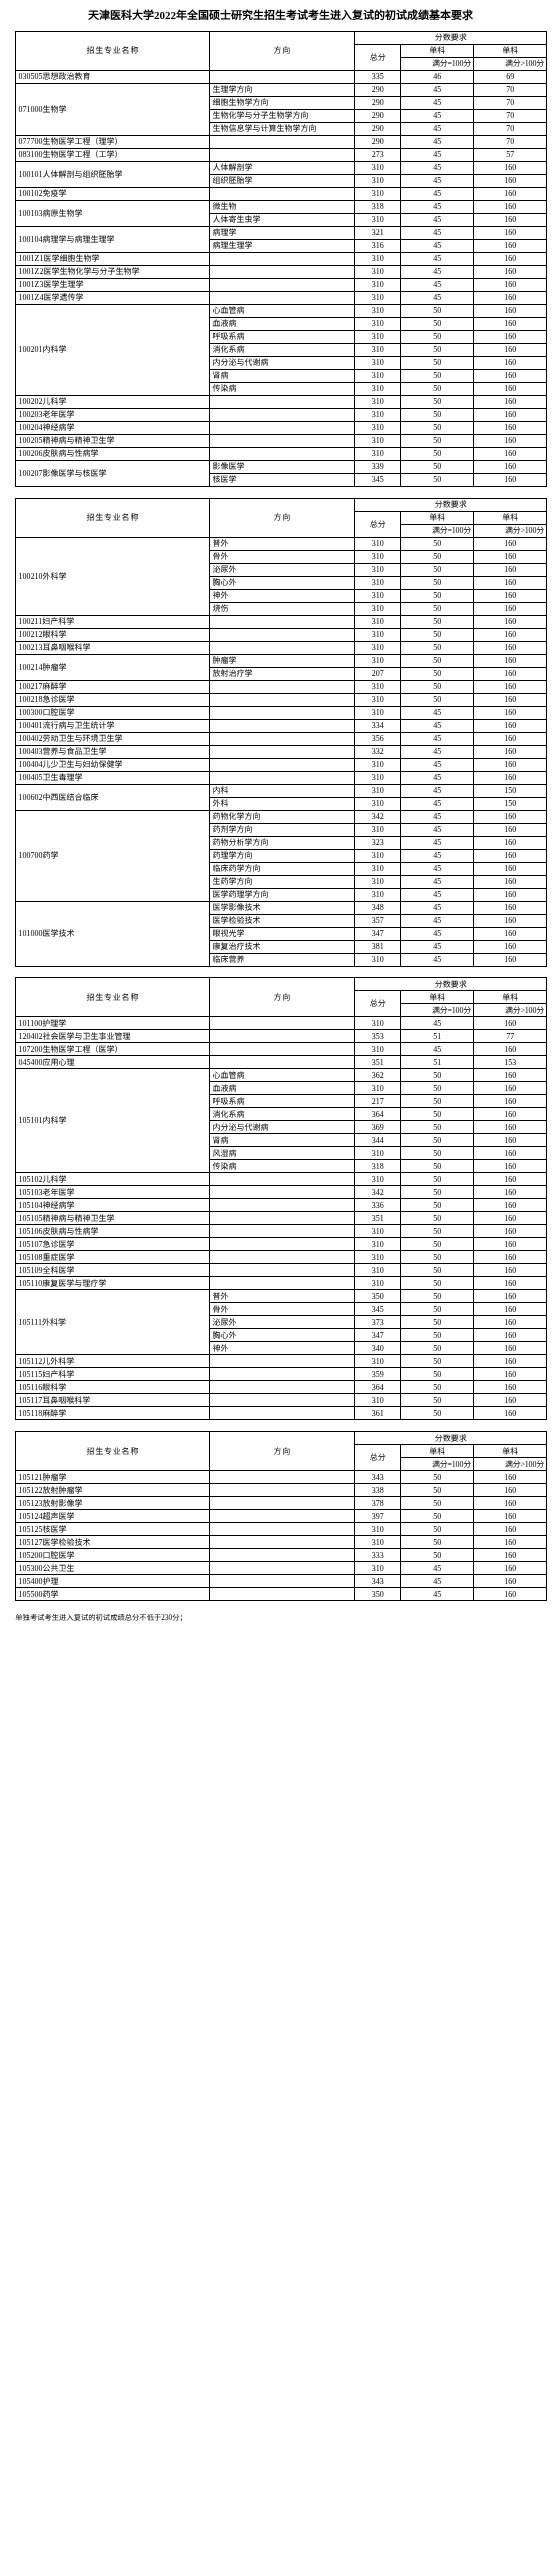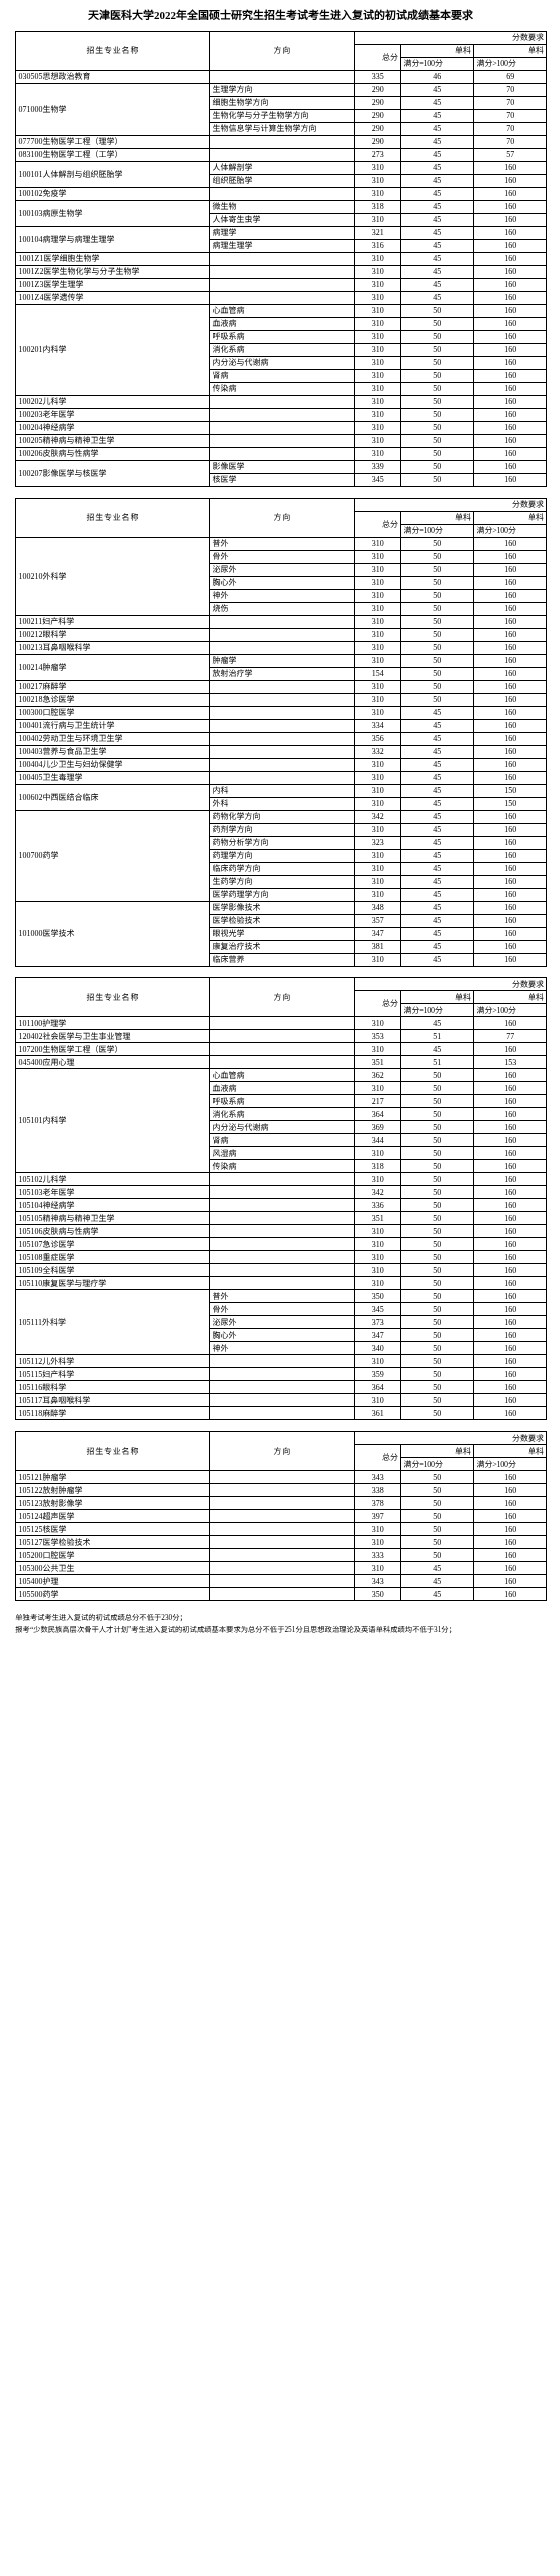--- a/index.html
+++ b/index.html
@@ -45,26 +45,26 @@
     height: 13px;
     box-sizing: border-box;
     overflow: hidden;
   }
   th.hdr {
     font-weight: bold;
     font-size: 9.5px;
     letter-spacing: 0.8px;
   }
   th.hdr-sub {
-    text-align: right;
+    text-align: center;
     font-weight: bold;
     font-size: 8.8px;
   }
   th.hdr-small {
-    text-align: left;
+    text-align: right;
     font-weight: bold;
     font-size: 7.6px;
     letter-spacing: -0.2px;
   }
   td.major {
     text-align: left;
     padding-left: 3.1px;
   }
   td.dir {
     text-align: left;
@@ -420,21 +420,21 @@
         </tr>
         <tr>
           <td class="major" rowspan="2">100214肿瘤学</td>
           <td class="dir">肿瘤学</td>
           <td class="num">310</td>
           <td class="num">50</td>
           <td class="num">160</td>
         </tr>
         <tr>
           <td class="dir">放射治疗学</td>
-          <td class="num">154</td>
+          <td class="num">207</td>
           <td class="num">50</td>
           <td class="num">160</td>
         </tr>
         <tr>
           <td class="major" rowspan="1">100217麻醉学</td>
           <td class="dir"></td>
           <td class="num">310</td>
           <td class="num">50</td>
           <td class="num">160</td>
         </tr>
@@ -904,17 +904,16 @@
           <td class="dir"></td>
           <td class="num">350</td>
           <td class="num">45</td>
           <td class="num">160</td>
         </tr>
       </tbody>
   </table>
 
   <div class="footnotes">
     <p>单独考试考生进入复试的初试成绩总分不低于230分；</p>
-    <p>报考“少数民族高层次骨干人才计划”考生进入复试的初试成绩基本要求为总分不低于251分且思想政治理论及英语单科成绩均不低于31分；</p>
   </div>
 
 </div>
 
 
 </body></html>

